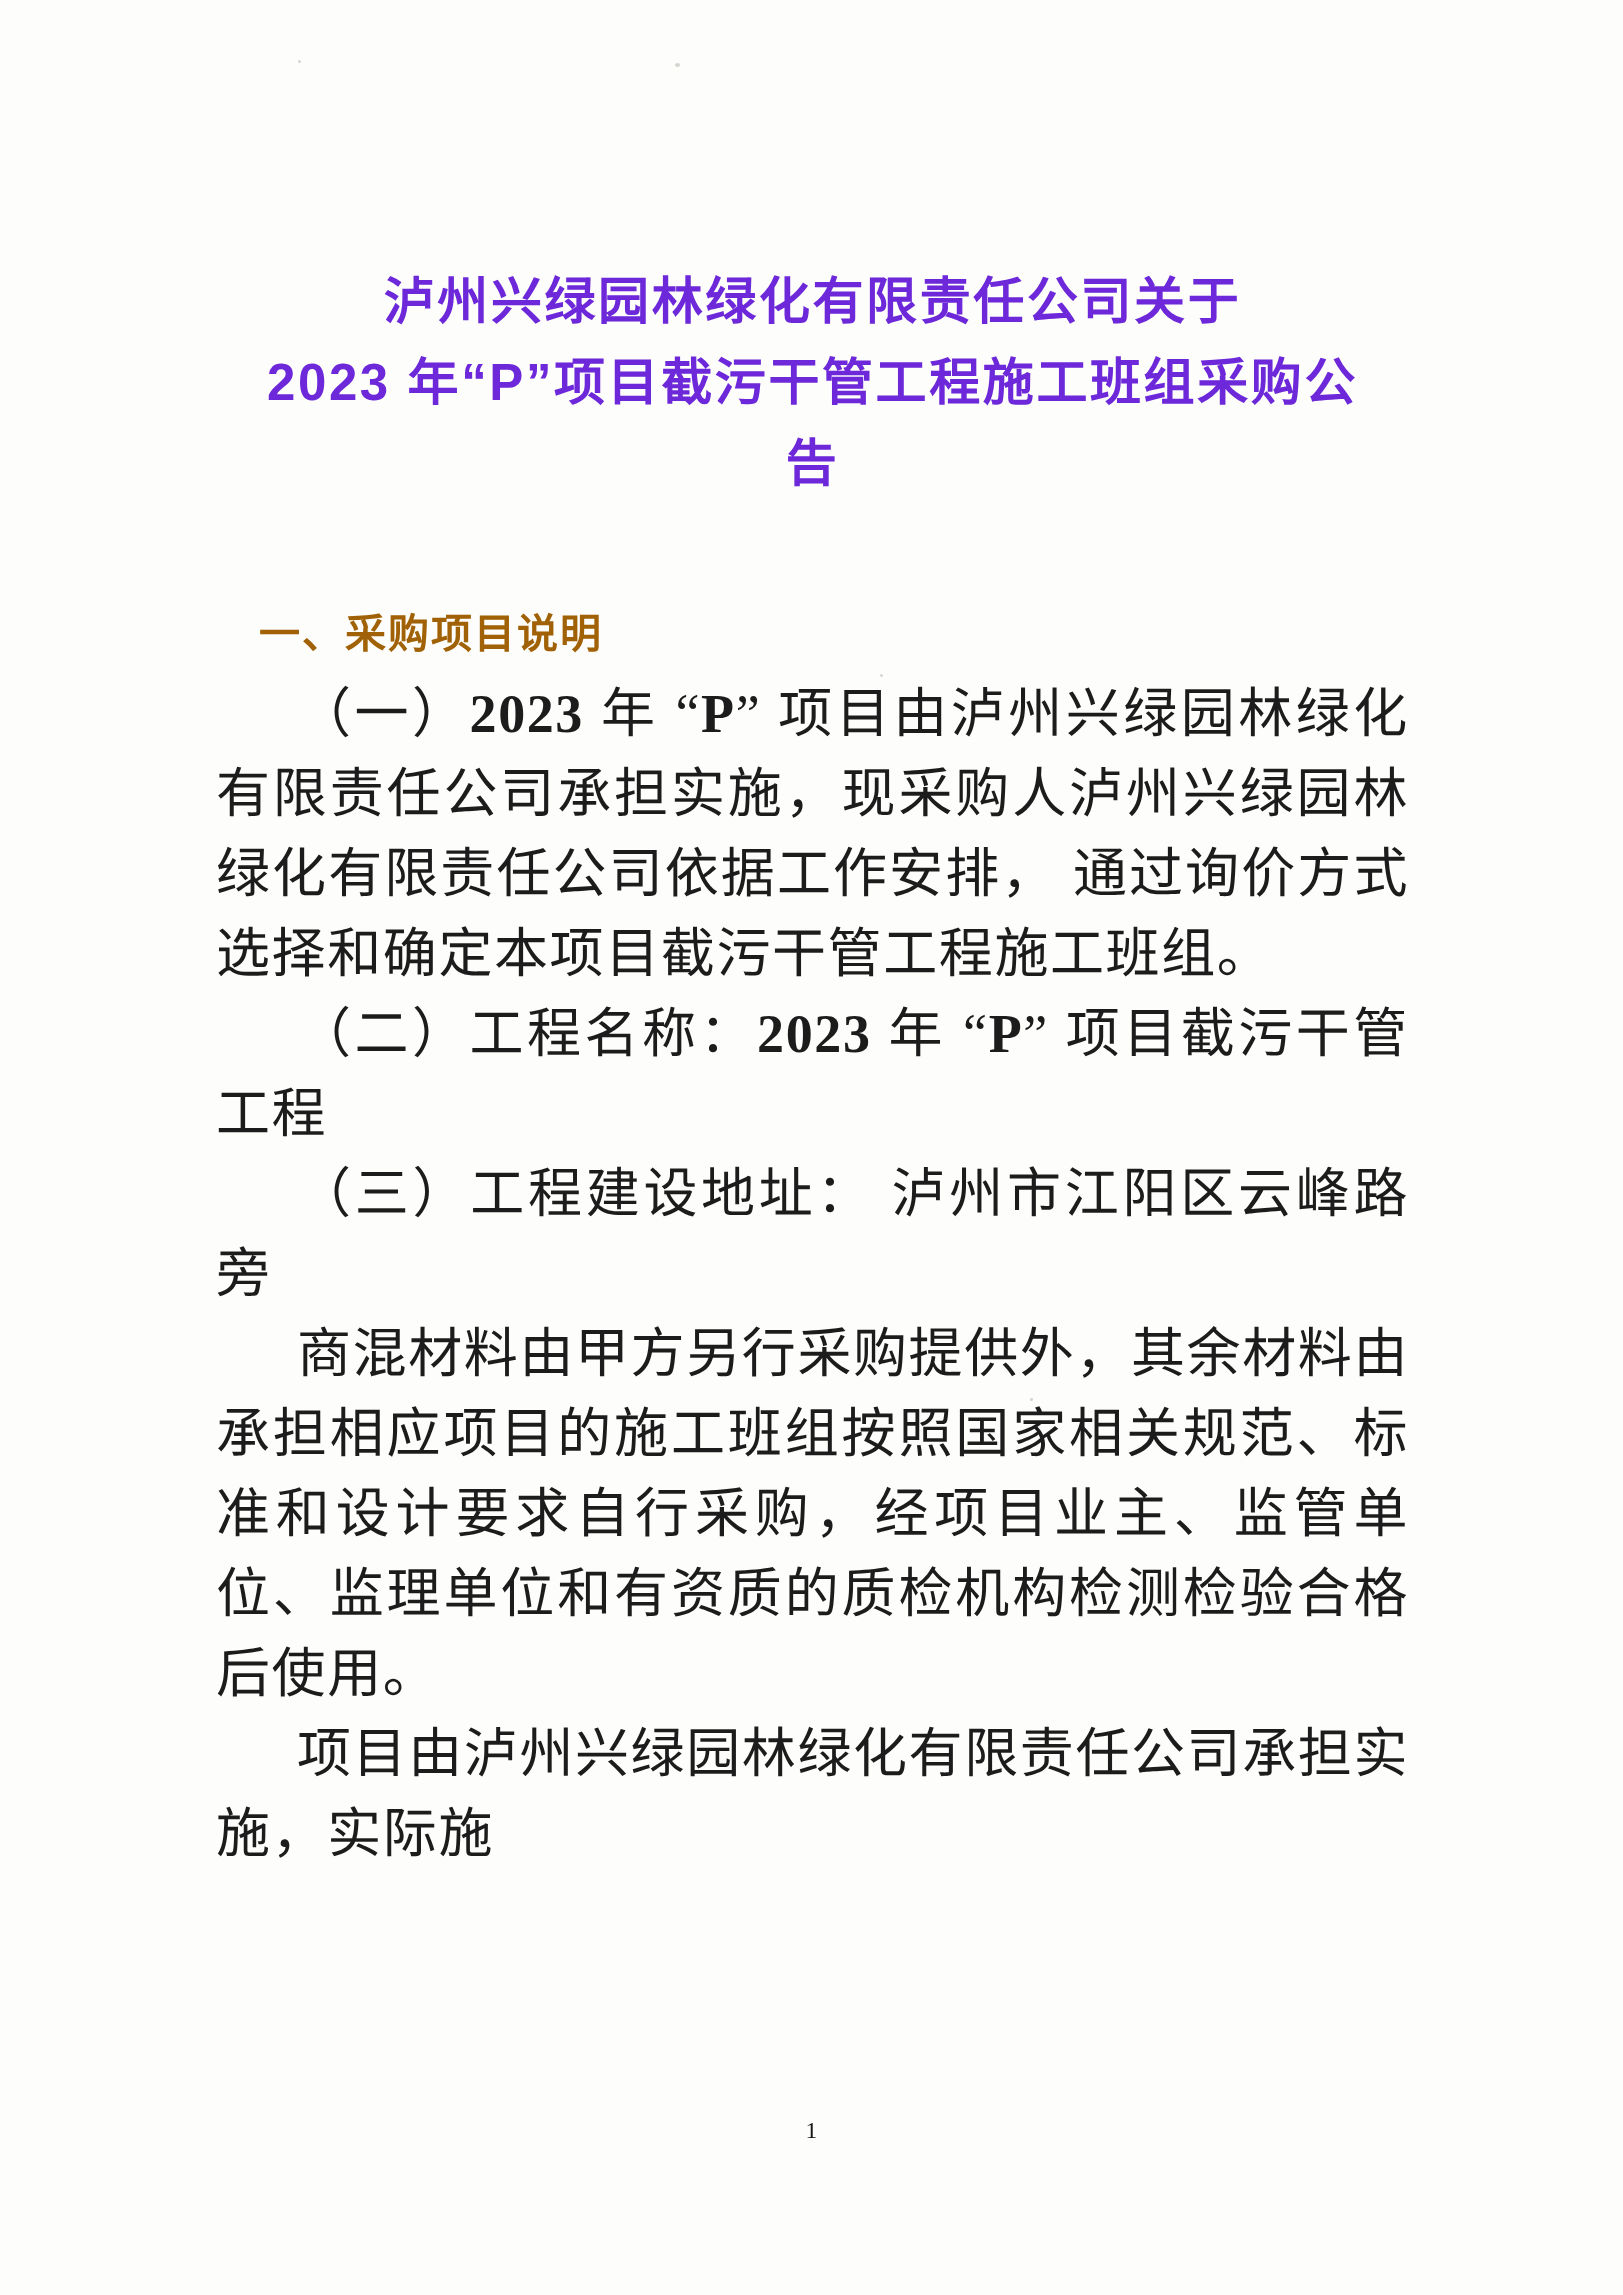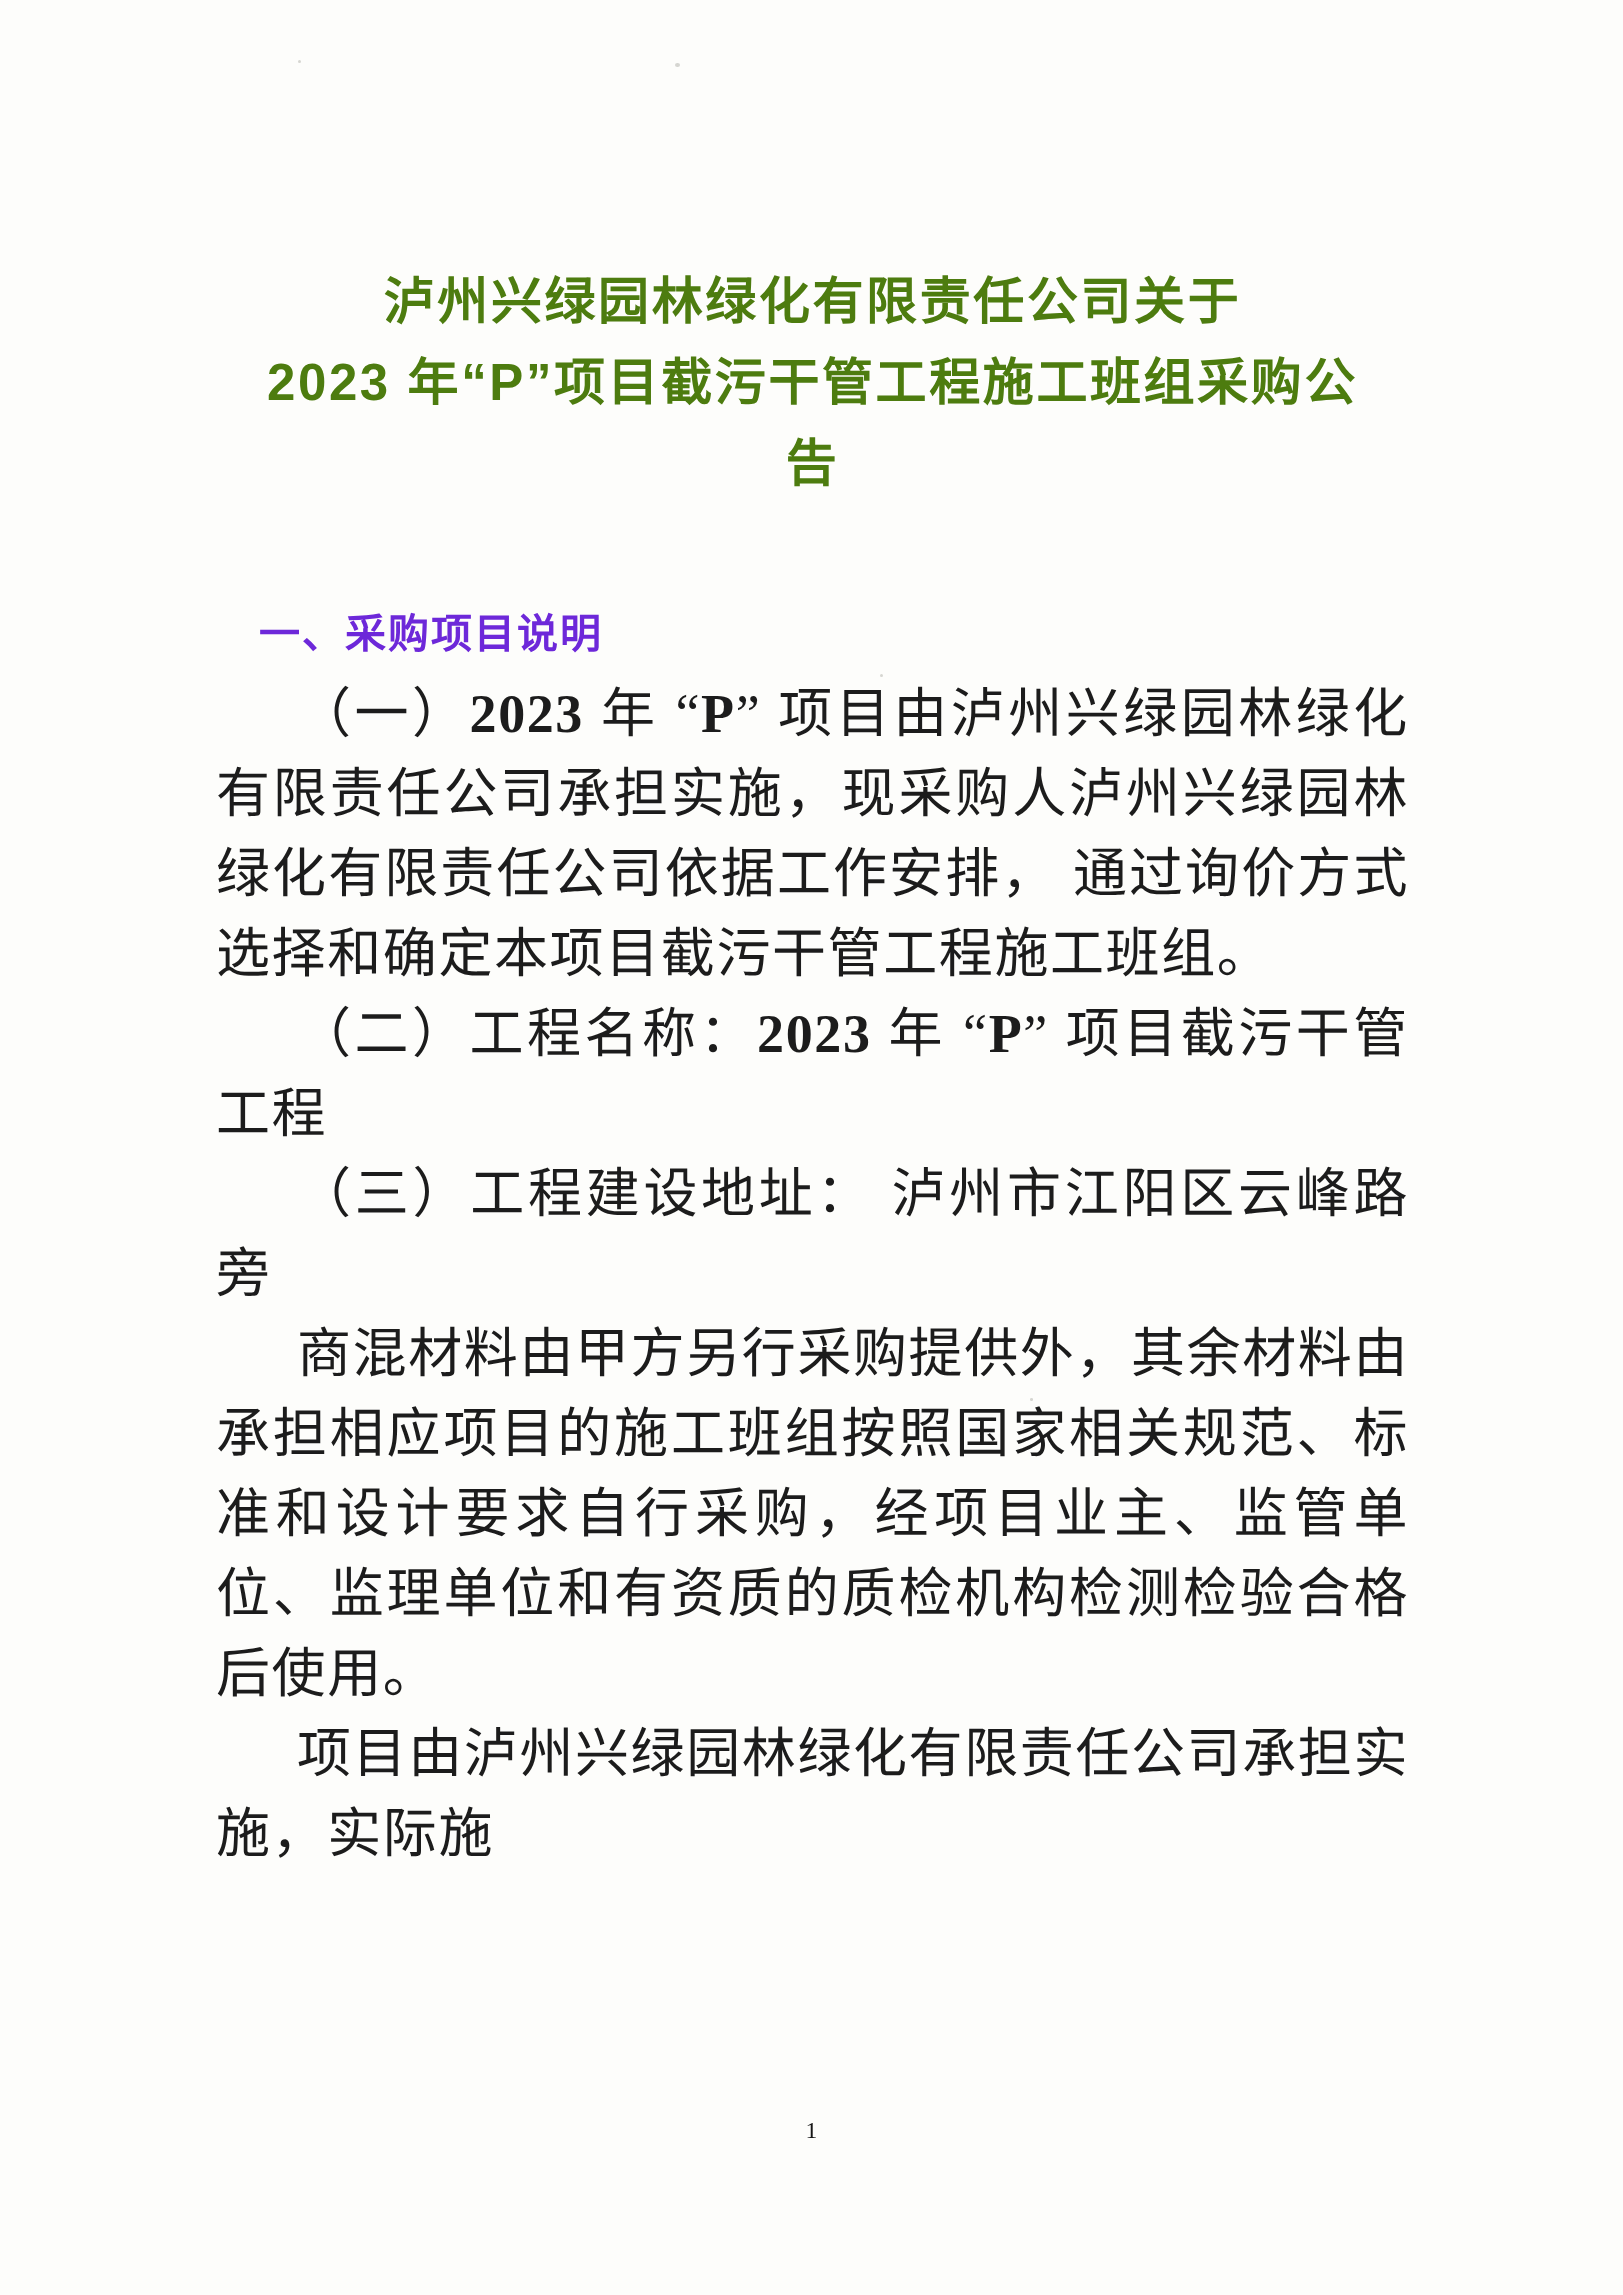--- a/index.html
+++ b/index.html
@@ -26,31 +26,31 @@
     width: 1193px;
   }
   .doc-title {
     margin: 261px 0 0 0;
     font-family: "Liberation Sans", "DejaVu Sans", sans-serif;
     font-weight: 700;
     font-size: 51px;
     line-height: 81px;
     letter-spacing: 2.6px;
     text-align: center;
-    color: #4d7c0f;
+    color: #6d28d9;
   }
   .doc-heading {
     margin: 90px 0 0 0;
     font-family: "Liberation Sans", "DejaVu Sans", sans-serif;
     font-weight: 700;
     font-size: 41px;
     line-height: 80px;
     letter-spacing: 2px;
     text-indent: 43px;
-    color: #6d28d9;
+    color: #a16207;
   }
   .doc-para {
     margin: 0;
     font-size: 54px;
     line-height: 80px;
     letter-spacing: 1.6px;
     text-align: justify;
     text-indent: 81px;
     color: #1c1c1c;
   }

